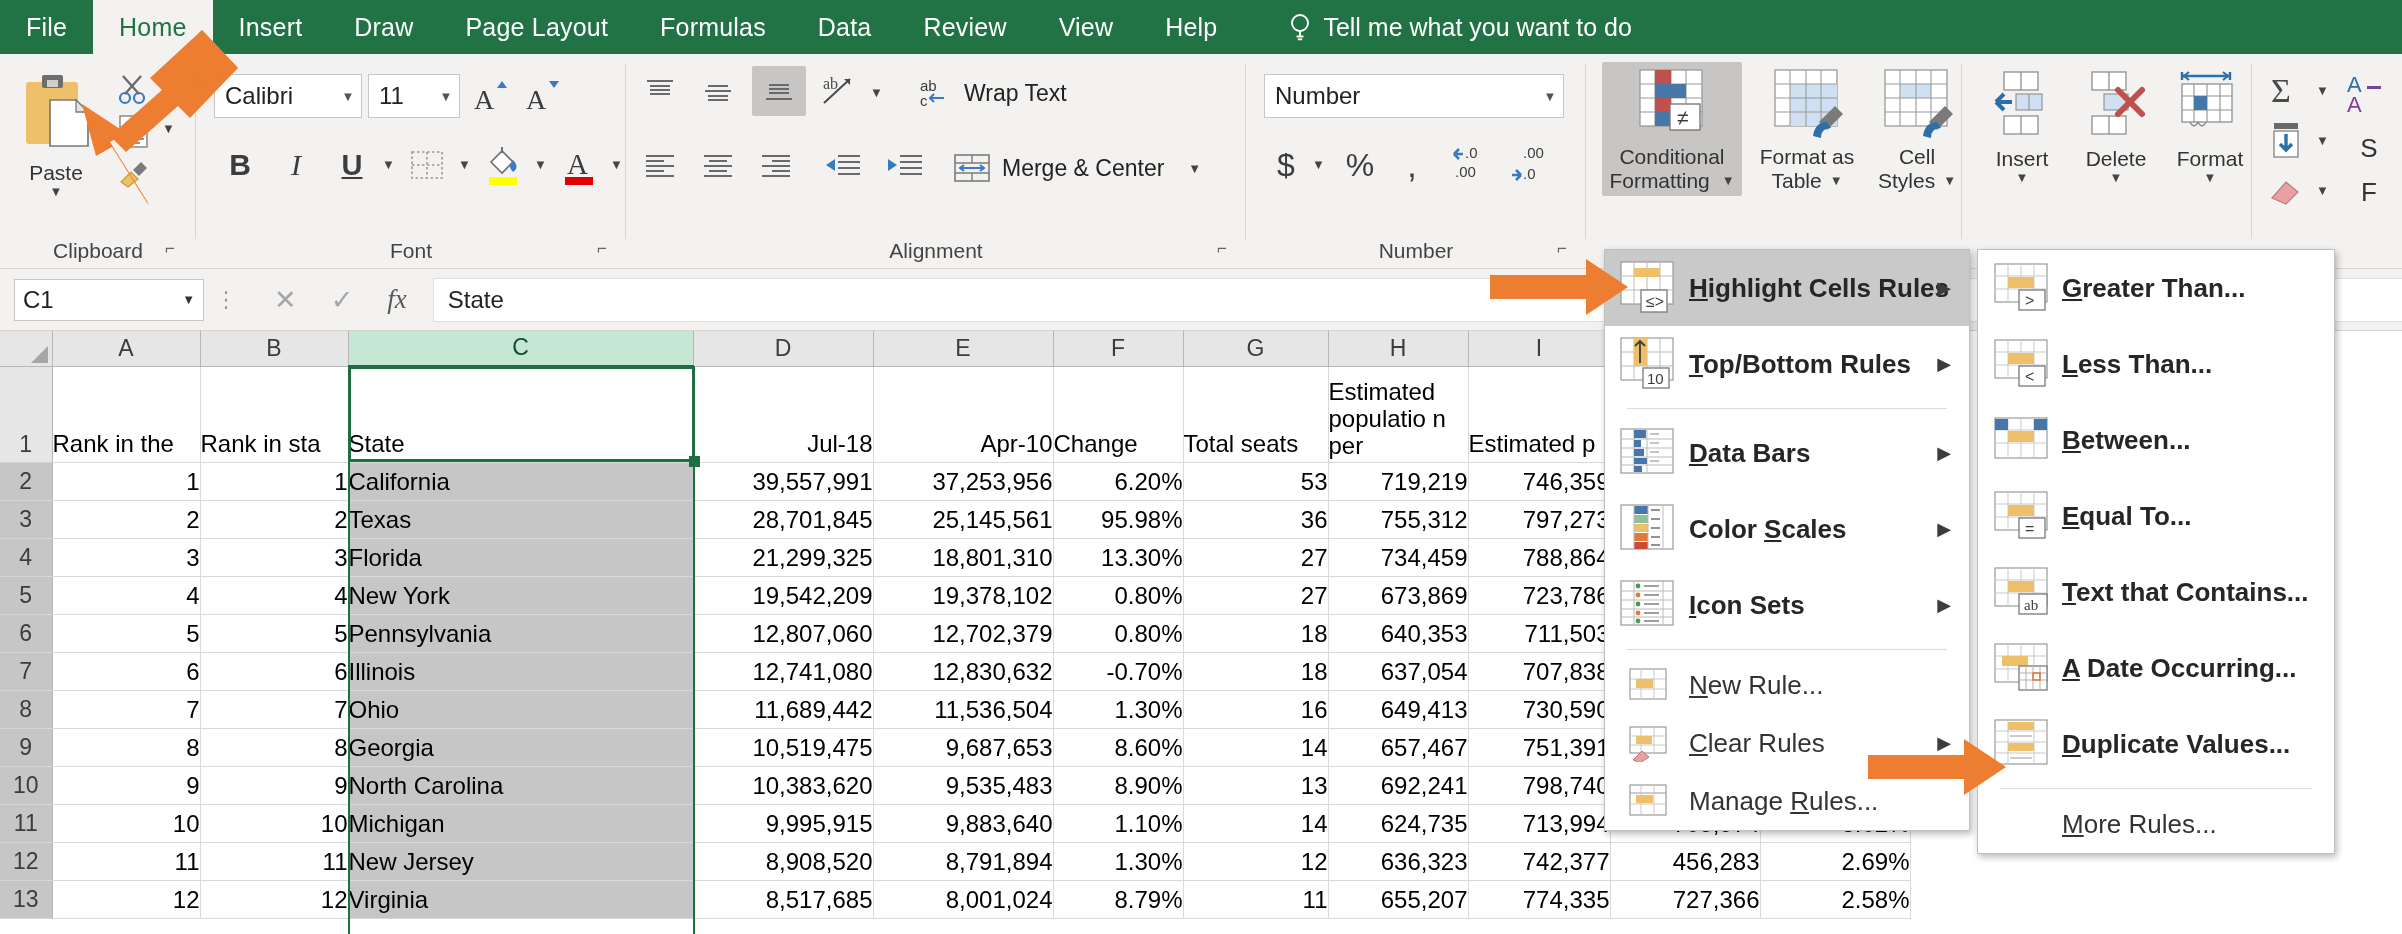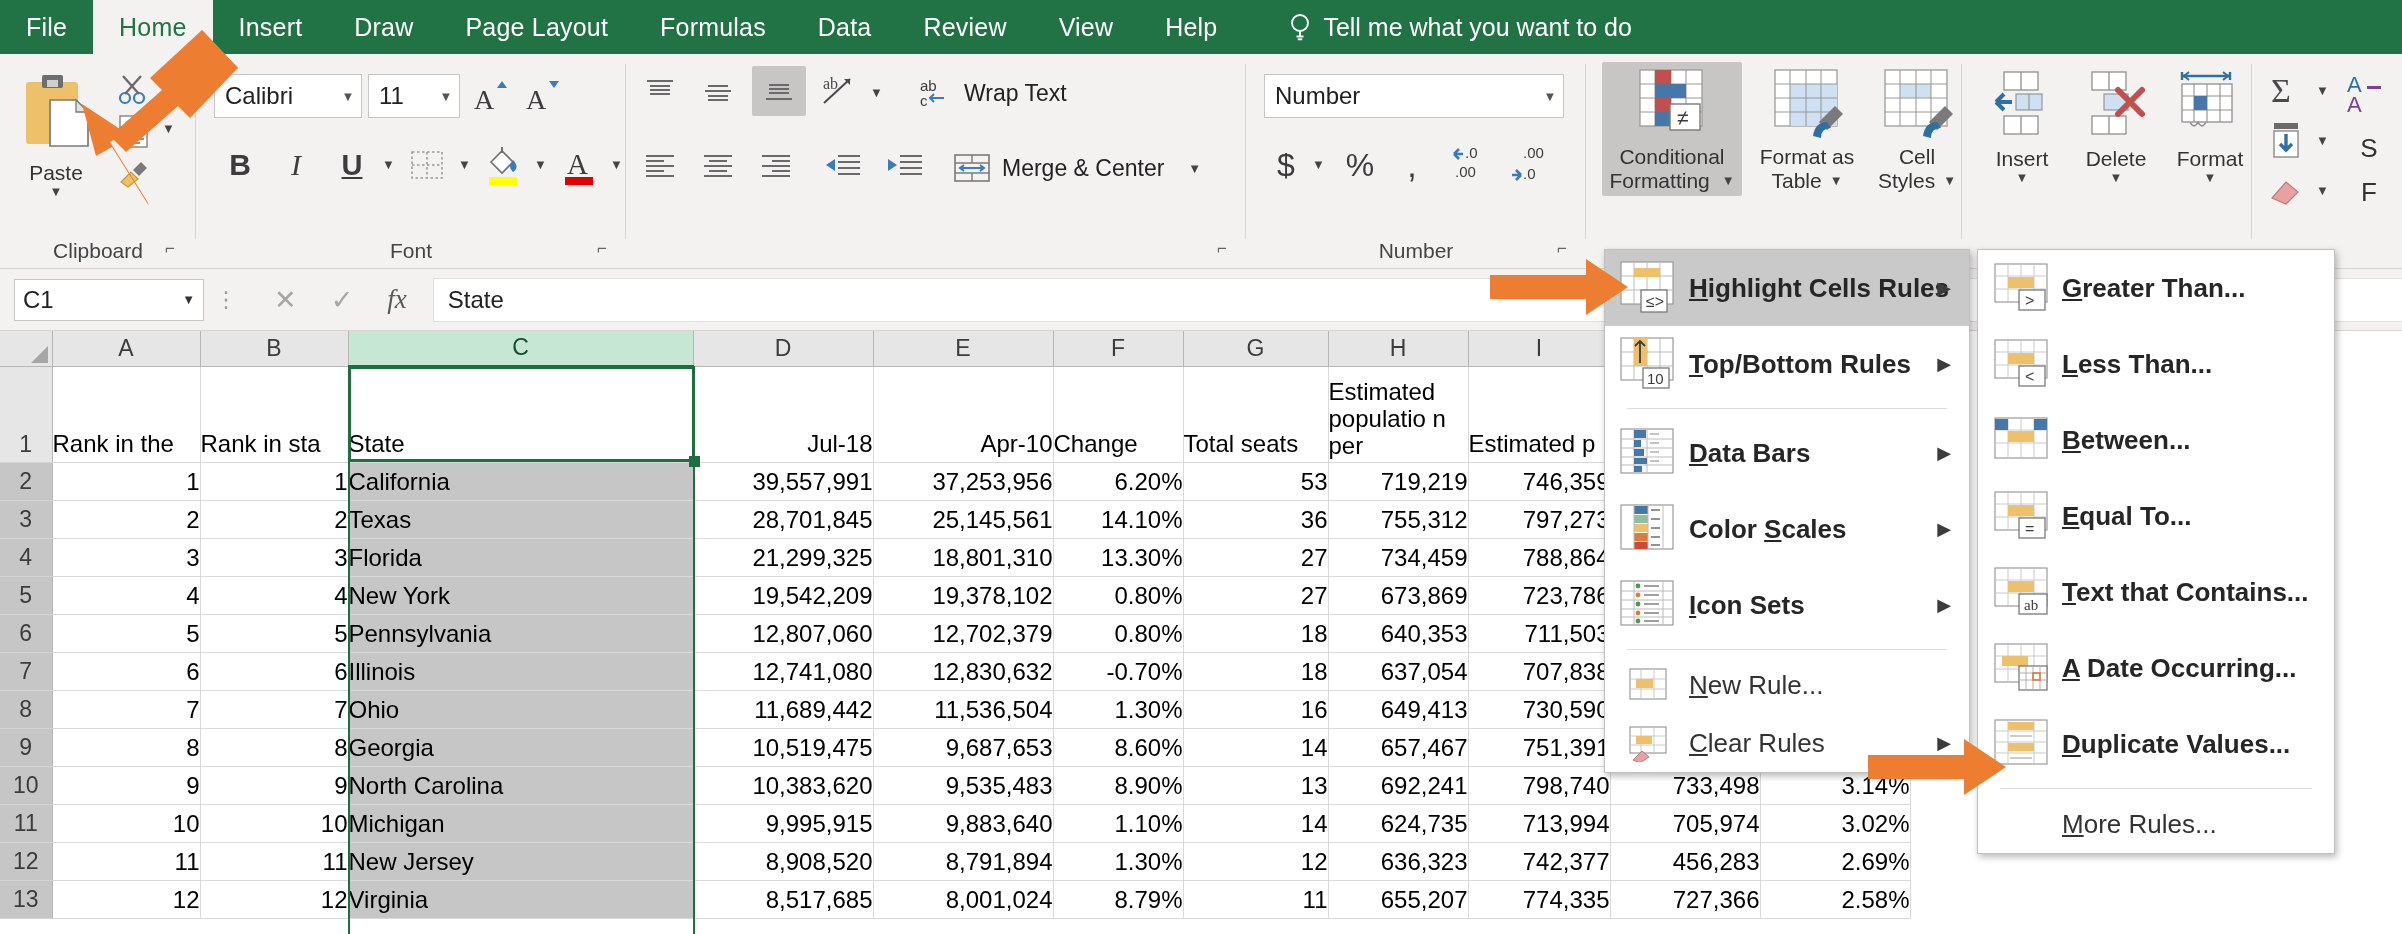--- a/index.html
+++ b/index.html
@@ -416,20 +416,21 @@
           <line x1="20" y1="24" x2="20" y2="32" stroke="#7a7a7a" stroke-width="1.4"></line>
           <line x1="20" y1="6" x2="20" y2="14" stroke="#7a7a7a" stroke-width="1.4"></line>
           <path d="M9 19 h22" stroke="#3a7bbf" stroke-width="2"></path>
           <path d="M12 16 L8 19 L12 22" fill="none" stroke="#3a7bbf" stroke-width="2"></path>
           <path d="M28 16 L32 19 L28 22" fill="none" stroke="#3a7bbf" stroke-width="2"></path>
         </svg>
         <span>Merge &amp; Center</span>
         <span class="carrow" style="margin-left:14px;">▼</span>
       </div>
 
+      <div class="grp-label">Alignment</div>
       <div class="dlg-launch" style="right:14px;">⌐</div>
       <div class="grp-sep" style="right:0;"></div>
     </div>
 
     <div class="grp" style="left:1246px; width:340px;">
       <div class="combo" style="left:18px; top:20px; width:300px; height:44px;">
         <span class="cv">Number</span>
         <span class="ca">▼</span>
       </div>
 
@@ -701,21 +702,21 @@
             <td class="cell num"></td>
             <td class="cell num"></td>
           </tr>
           <tr>
             <td class="rowh selr">3</td>
             <td class="cell num">2</td>
             <td class="cell num">2</td>
             <td class="cell selcol">Texas</td>
             <td class="cell num">28,701,845</td>
             <td class="cell num">25,145,561</td>
-            <td class="cell num">14.10%</td>
+            <td class="cell num">95.98%</td>
             <td class="cell num">36</td>
             <td class="cell num">755,312</td>
             <td class="cell num">797,273</td>
             <td class="cell num"></td>
             <td class="cell num"></td>
           </tr>
           <tr>
             <td class="rowh selr">4</td>
             <td class="cell num">3</td>
             <td class="cell num">3</td>
@@ -1022,20 +1023,35 @@
               <line x1="27" y1="3" x2="27" y2="29"></line>
             </g>
           <rect x="9" y="12" width="16" height="8" fill="#EFC06A"></rect>
           <path d="M6 36 L15 27 L22 33 L13 39 Z" fill="#E8A0A0" stroke="#c07b7b" stroke-width="1"></path>
         </svg>
       </span>
       <span class="mtxt"><u>C</u>lear Rules</span>
       <span class="marr">▶</span>
     </div>
 
+    <div class="mrow plain" style="height:58px;">
+      <span class="mico">
+        <svg width="46" height="38" viewBox="0 0 46 38">
+          <rect x="3" y="3" width="36" height="30" fill="#fff" stroke="#9a9a9a" stroke-width="1.2"></rect>
+          <line x1="3" y1="11" x2="39" y2="11" stroke="#9a9a9a" stroke-width="1.2"></line>
+          <g stroke="#c9c9c9" stroke-width="1">
+              <line x1="3" y1="22" x2="39" y2="22"></line>
+              <line x1="14" y1="3" x2="14" y2="33"></line>
+              <line x1="27" y1="3" x2="27" y2="33"></line>
+            </g>
+          <rect x="9" y="13" width="17" height="8" fill="#EFC06A"></rect>
+        </svg>
+      </span>
+      <span class="mtxt">Manage <u>R</u>ules...</span>
+    </div>
   </div>
 
   <div class="menu" style="left:1977px; top:249px; width:358px;">
     <div class="mrow">
       <span class="mico">
         <svg width="60" height="52" viewBox="0 0 60 52">
           <rect x="2" y="2" width="52" height="38" fill="#fff" stroke="#9a9a9a" stroke-width="1.2"></rect>
           <g stroke="#c9c9c9" stroke-width="1">
               <line x1="2" y1="14" x2="54" y2="14"></line>
               <line x1="2" y1="27" x2="54" y2="27"></line>

